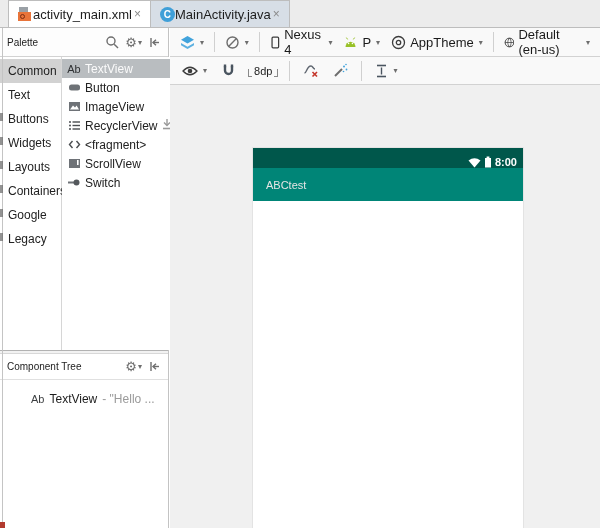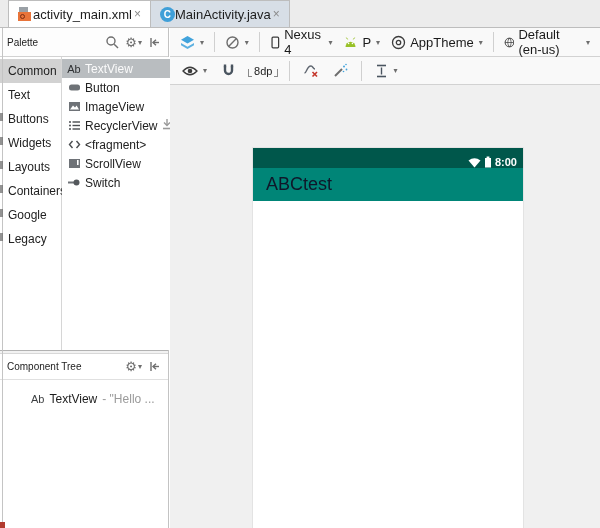--- a/index.html
+++ b/index.html
@@ -66,21 +66,21 @@
   .mcorner.l { border-left:1px solid #8a8a8a; border-bottom:1px solid #8a8a8a; margin-right:2px; }
   .mcorner.r { border-right:1px solid #8a8a8a; border-bottom:1px solid #8a8a8a; margin-left:2px; }
 
   .canvas { flex:1; background:#f0f0f0; position:relative; }
   .phone { position:absolute; left:83px; top:63px; width:270px; bottom:0; background:#fff;
            box-shadow:0 0 0 1px rgba(0,0,0,0.05); }
   .statusbar { height:20px; background:#00574b; display:flex; align-items:flex-end; justify-content:flex-end;
                gap:3px; padding-right:6px; }
   .status-time { color:#fff; font-size:11px; font-weight:bold; }
   .appbar { height:33px; background:#008577; display:flex; align-items:center; padding-left:13px; }
-  .app-title { color:#0f172a; font-size:18px; }
+  .app-title { color:#e5e5e5; font-size:11px; }
   .phone-body { position:relative; height:calc(100% - 53px); background:#fff; }
   .hello { position:absolute; left:0; right:0; top:184px; text-align:center; color:#3b3b3b; font-size:11px; }
 
   
   .edge-line { position:absolute; left:2px; top:28px; bottom:6px; width:1px; background:#c4c4c4; }
   .edge-frag { position:absolute; left:0; width:3px; height:8px; background:#6f6f6f; opacity:.75; }
   .edge-red { position:absolute; left:0; bottom:0; width:5px; height:6px; background:#b23a2e; }
 </style>
 </head>
 <body>

